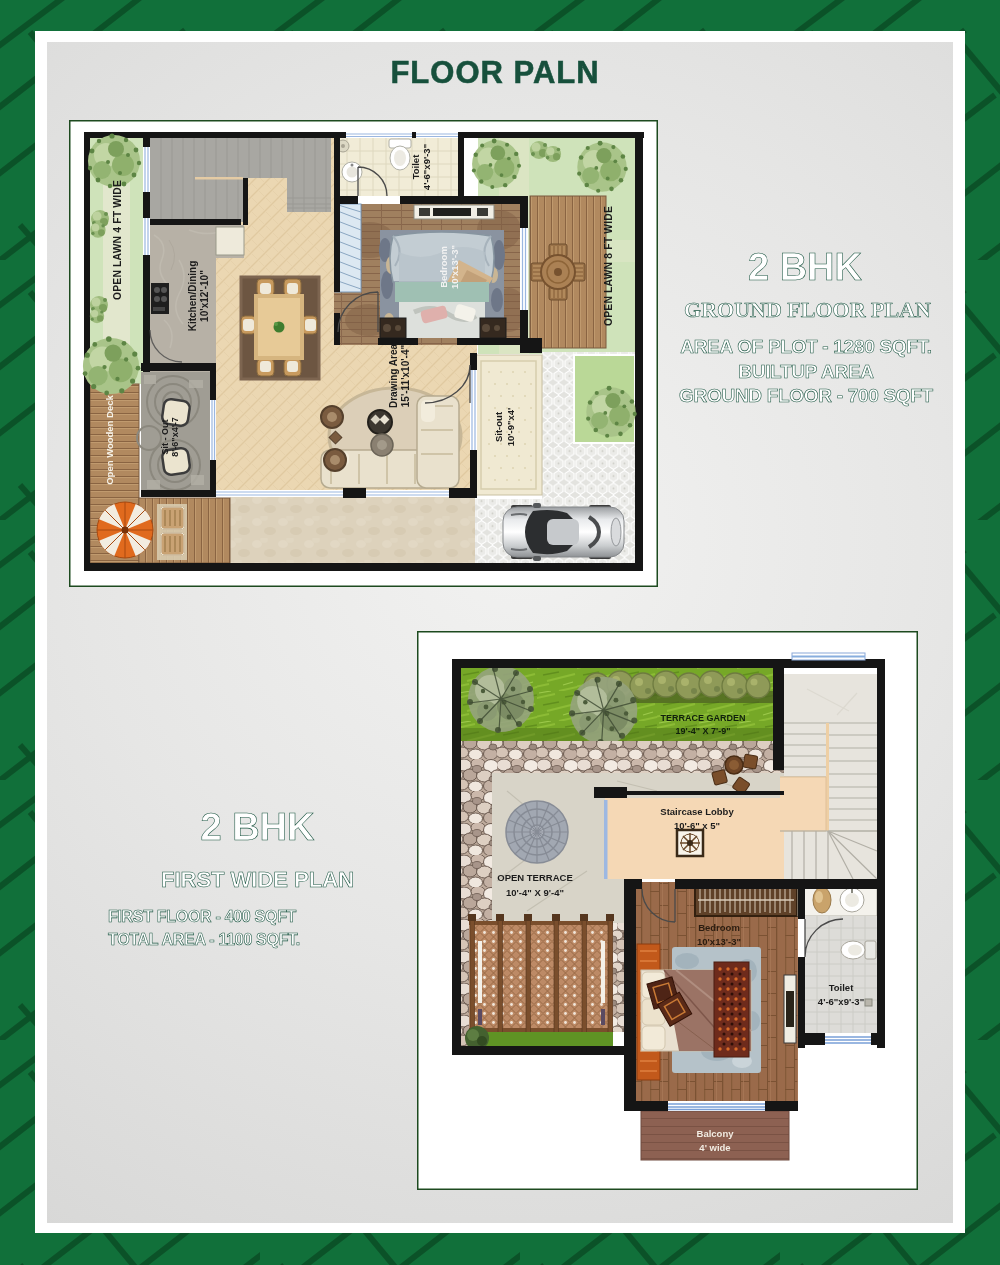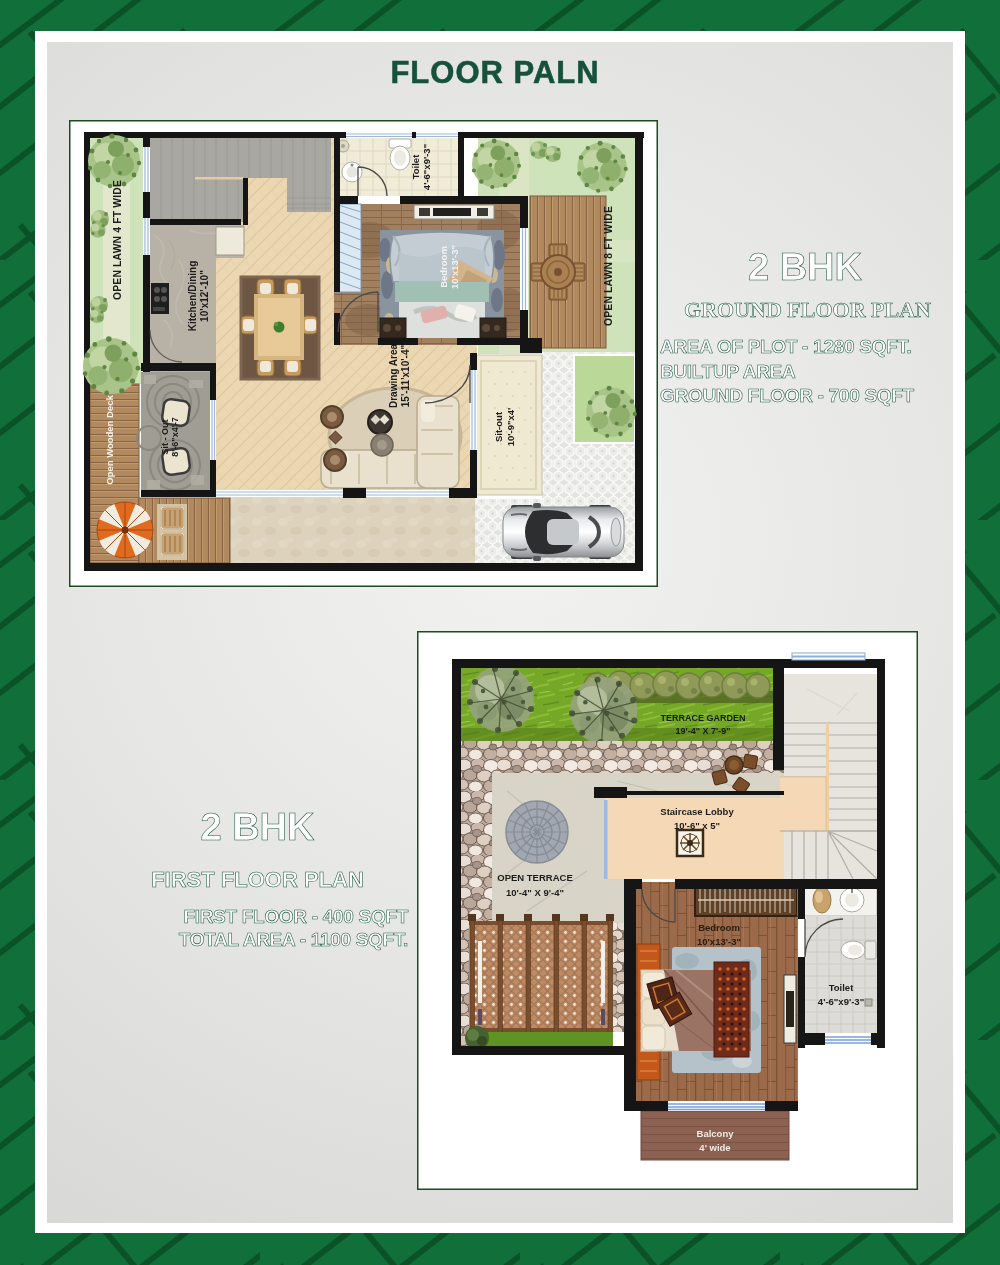--- a/index.html
+++ b/index.html
@@ -40,27 +40,27 @@
 <div class="abs" style="left:47px;top:42px;width:906px;height:1181px;
      background:radial-gradient(ellipse 115% 85% at 52% 42%, #f2f2f1 0%, #e6e6e5 42%, #d2d2d1 100%);"></div>
 
 <div class="abs grntxt" style="left:-5px;top:55px;width:1000px;text-align:center;
      font-size:31px;letter-spacing:1px;color:#17503c;">FLOOR&nbsp;PALN</div>
 
 <div class="abs grntxt" style="left:660px;top:246px;width:290px;text-align:center;font-size:38px;">2 BHK</div>
 
 <div class="abs grntxt" style="left:660px;top:297px;width:295px;text-align:center;font-size:22px;font-family:Liberation Serif, serif;">GROUND FLOOR PLAN</div>
 
-<div class="abs grntxt" style="left:660px;top:335px;width:292px;font-size:19px;letter-spacing:-0.3px;line-height:24.5px;">AREA OF PLOT - 1280 SQFT.<br>BUILTUP AREA<br>GROUND FLOOR - 700 SQFT</div>
+<div class="abs grntxt" style="left:660px;top:335px;width:292px;text-align:center;font-size:19px;letter-spacing:-0.3px;line-height:24.5px;">AREA OF PLOT - 1280 SQFT.<br>BUILTUP AREA<br>GROUND FLOOR - 700 SQFT</div>
 
 <div class="abs grntxt" style="left:110px;top:806px;width:295px;text-align:center;font-size:38px;">2 BHK</div>
 
-<div class="abs grntxt" style="left:110px;top:867px;width:295px;text-align:center;font-size:22px;">FIRST FLOOR PLAN</div>
-
-<div class="abs grntxt" style="left:108px;top:905px;width:300px;text-align:right;font-size:19px;letter-spacing:-0.3px;line-height:23px;">FIRST FLOOR - 400 SQFT<br>TOTAL AREA - 1100 SQFT.</div>
+<div class="abs grntxt" style="left:110px;top:867px;width:295px;text-align:center;font-size:22px;">FIRST WIDE PLAN</div>
+
+<div class="abs grntxt" style="left:108px;top:905px;width:300px;text-align:left;font-size:16px;letter-spacing:-0.3px;line-height:23px;">FIRST FLOOR - 400 SQFT<br>TOTAL AREA - 1100 SQFT.</div>
 
 <svg id="gf" class="abs" style="left:69px;top:120px" width="589" height="467" viewBox="0 0 589 467">
   <defs>
     <pattern id="herr" width="14" height="14" patternUnits="userSpaceOnUse">
       <rect width="14" height="14" fill="#ebd7b2"></rect>
       <path d="M0,7 L7,0 M7,14 L14,7" stroke="#e0c9a0" stroke-width="1.3" fill="none"></path>
       <path d="M0,7 L7,14 M7,0 L14,7" stroke="#e5d0aa" stroke-width="0.9" fill="none"></path>
     </pattern>
     <pattern id="deckh" width="49" height="7" patternUnits="userSpaceOnUse">
       <rect width="49" height="7" fill="#b1895f"></rect>

